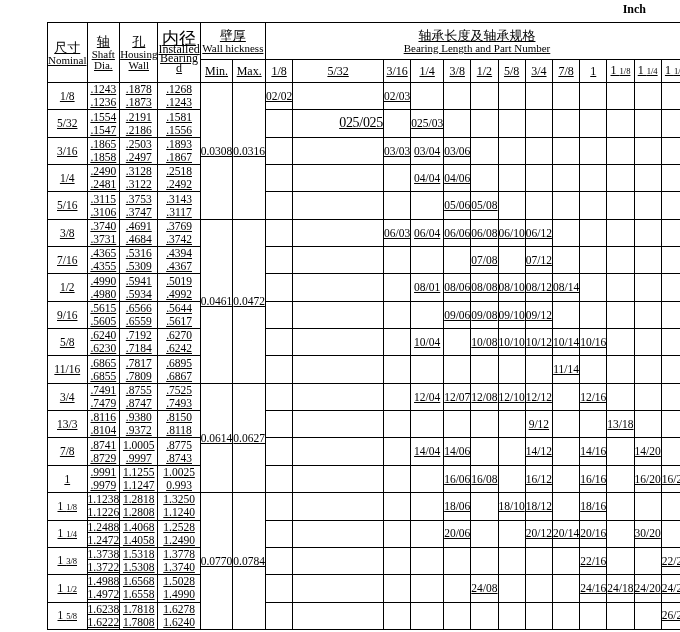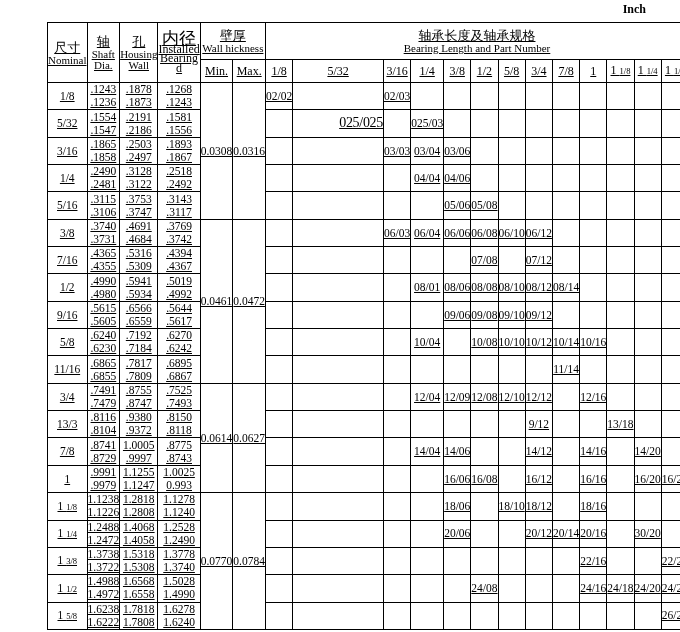--- a/index.html
+++ b/index.html
@@ -432,21 +432,21 @@
         <td class="two-line">
           <div>.7525</div>
           <div>.7493</div>
         </td>
         <td class="wallcell" rowspan="4">0.0614</td>
         <td class="wallcell" rowspan="4">0.0627</td>
         <td class="partcell"></td>
         <td class="partcell"></td>
         <td class="partcell"></td>
         <td class="partcell"><span>12/04</span></td>
-        <td class="partcell"><span>12/09</span></td>
+        <td class="partcell"><span>12/07</span></td>
         <td class="partcell"><span>12/08</span></td>
         <td class="partcell"><span>12/10</span></td>
         <td class="partcell"><span>12/12</span></td>
         <td class="partcell"></td>
         <td class="partcell"><span>12/16</span></td>
         <td class="partcell"></td>
         <td class="partcell"></td>
         <td class="partcell"></td>
       </tr>
       <tr>
@@ -537,21 +537,21 @@
         <td>1 <span class="fr">1/8</span></td>
         <td class="two-line">
           <div>1.1238</div>
           <div>1.1226</div>
         </td>
         <td class="two-line">
           <div>1.2818</div>
           <div>1.2808</div>
         </td>
         <td class="two-line">
-          <div>1.1278</div>
+          <div>1.3250</div>
           <div>1.1240</div>
         </td>
         <td class="wallcell" rowspan="5">0.0770</td>
         <td class="wallcell" rowspan="5">0.0784</td>
         <td class="partcell"></td>
         <td class="partcell"></td>
         <td class="partcell"></td>
         <td class="partcell"></td>
         <td class="partcell"><span>18/06</span></td>
         <td class="partcell"></td>

